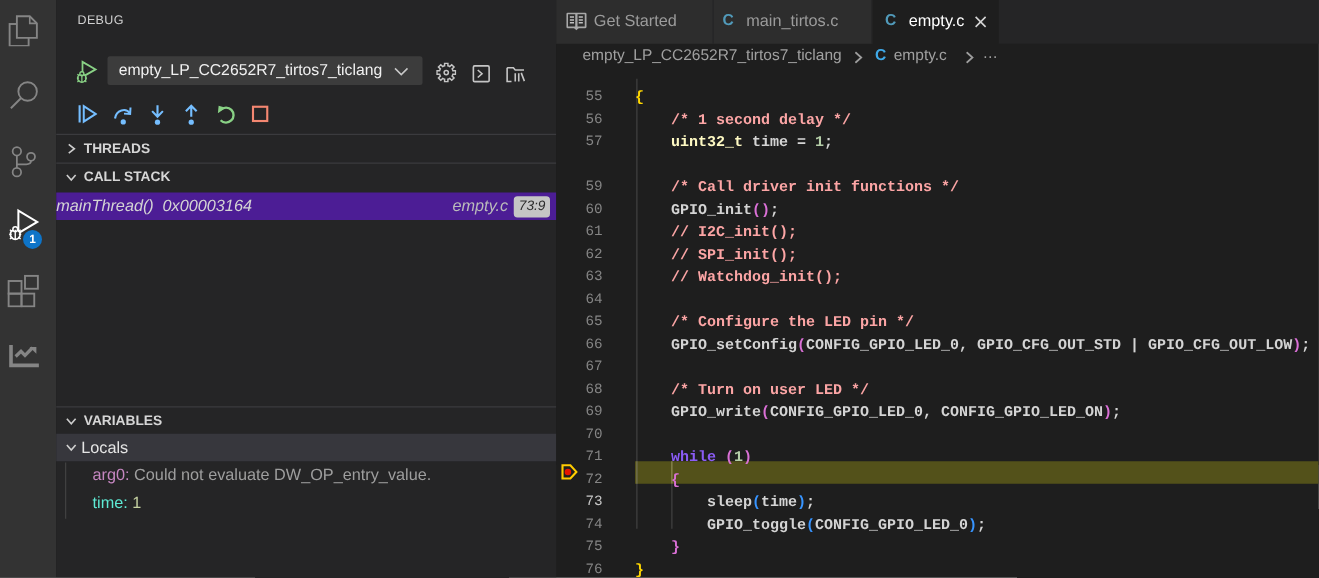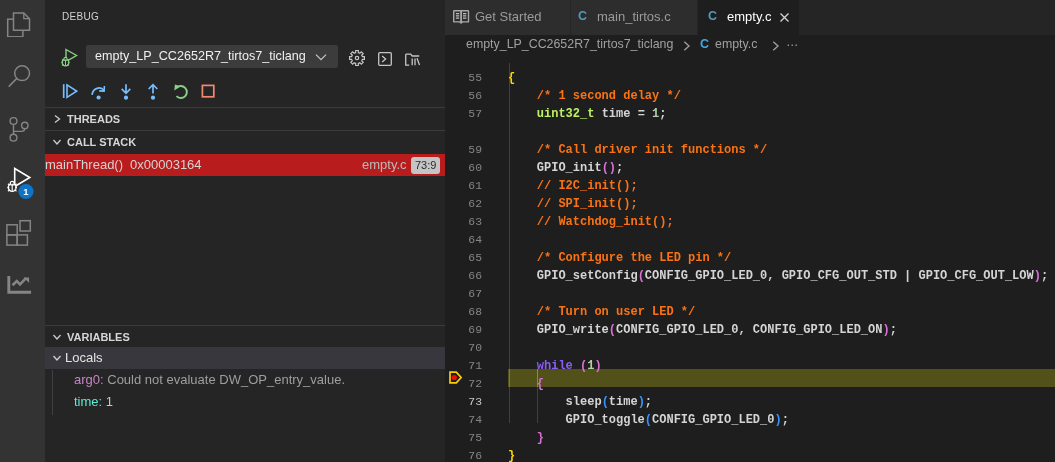--- a/index.html
+++ b/index.html
@@ -10,40 +10,40 @@
 #editor { position:absolute; left:445px; top:0; width:610px; height:372px; background:#1e1e1e; }
 .ab-ic { position:absolute; left:10px; }
 
 .sb-title { position:absolute; left:17px; top:11px; font-size:10px; color:#d0d0d0; letter-spacing:0.3px; }
 #launch { position:absolute; left:41px; top:45px; width:252px; height:23px; background:#3c3c3c; border-radius:2px; color:#f0f0f0; font-size:12.6px; line-height:23px; padding-left:9px; white-space:nowrap; }
 #launch .chev { position:absolute; right:11px; top:7px; }
 .sect { position:absolute; left:0; width:400px; height:22px; font-size:11px; font-weight:bold; color:#d6d6d6; line-height:22px; border-top:1px solid #3b3b3e; }
 .sect .lbl { position:absolute; left:22px; top:0; }
 .sect svg, .row22 svg.tw { position:absolute; left:7px; top:6px; }
 .row22 { position:absolute; left:0; width:400px; height:22px; font-size:13px; color:#cccccc; line-height:22px; }
-#framerow { background:#b91c1c; color:#d4d4d4; }
+#framerow { background:#4c1d95; color:#d4d4d4;font-style:italic; }
 #localsrow { background:#37373d; color:#e4e4e4; }
 .badge { position:absolute; left:366px; top:3px; background:#c5c5c5; color:#2b2b2b; font-size:11px; border-radius:3px; padding:0 4px; height:17px; line-height:17px; }
 .vguide { position:absolute; left:6.5px; width:1px; background:#404040; }
 
 #tabbar { position:absolute; left:0; top:0; width:610px; height:35px; background:#252526; }
 .tab { position:absolute; top:0; height:35px; background:#2d2d2d; border-right:1px solid #252526; font-size:13px; color:#9b9b9b; }
 .tab .tl { position:absolute; top:9px; white-space:nowrap; }
 #tab3 { background:#1e1e1e; color:#ffffff; }
 .cicon { font-weight:bold; color:#519aba; font-size:12.5px; }
 
 #breadcrumb { position:absolute; left:0; top:35px; width:610px; height:19px; background:transparent; font-size:12.4px; color:#a0a0a0; line-height:19px; white-space:nowrap; z-index:5; }
 
 #code { position:absolute; left:0; top:52px; width:610px; height:410px; overflow:hidden;
   font-family:"Liberation Mono", monospace; font-size:12px; font-weight:bold; }
 .ln { position:absolute; left:0; height:18px; line-height:18px; white-space:pre; width:610px;margin-top:24px; }
 .num { position:absolute; left:0; width:37px; text-align:right; color:#858585; font-weight:normal; font-size:11.4px; }
 .ct { position:absolute; left:63px; }
-.c-com { color:#f97316; }
-.c-kb { color:#bef264; }
+.c-com { color:#fca5a5; }
+.c-kb { color:#fef9c3; }
 .c-kp { color:#8b5cf6; }
 .c-num { color:#b5cea8; }
 .c-txt { color:#d4d4d4; }
 .b1 { color:#ffd700; }
 .b2 { color:#da70d6; }
 .b3 { color:#3794ff; }
 #hl { position:absolute; left:63px; top:317px; width:547px; height:18px; background:#53511a; }
 .eguide { position:absolute; width:1px; background:#404040; }
 </style>
 </head>

